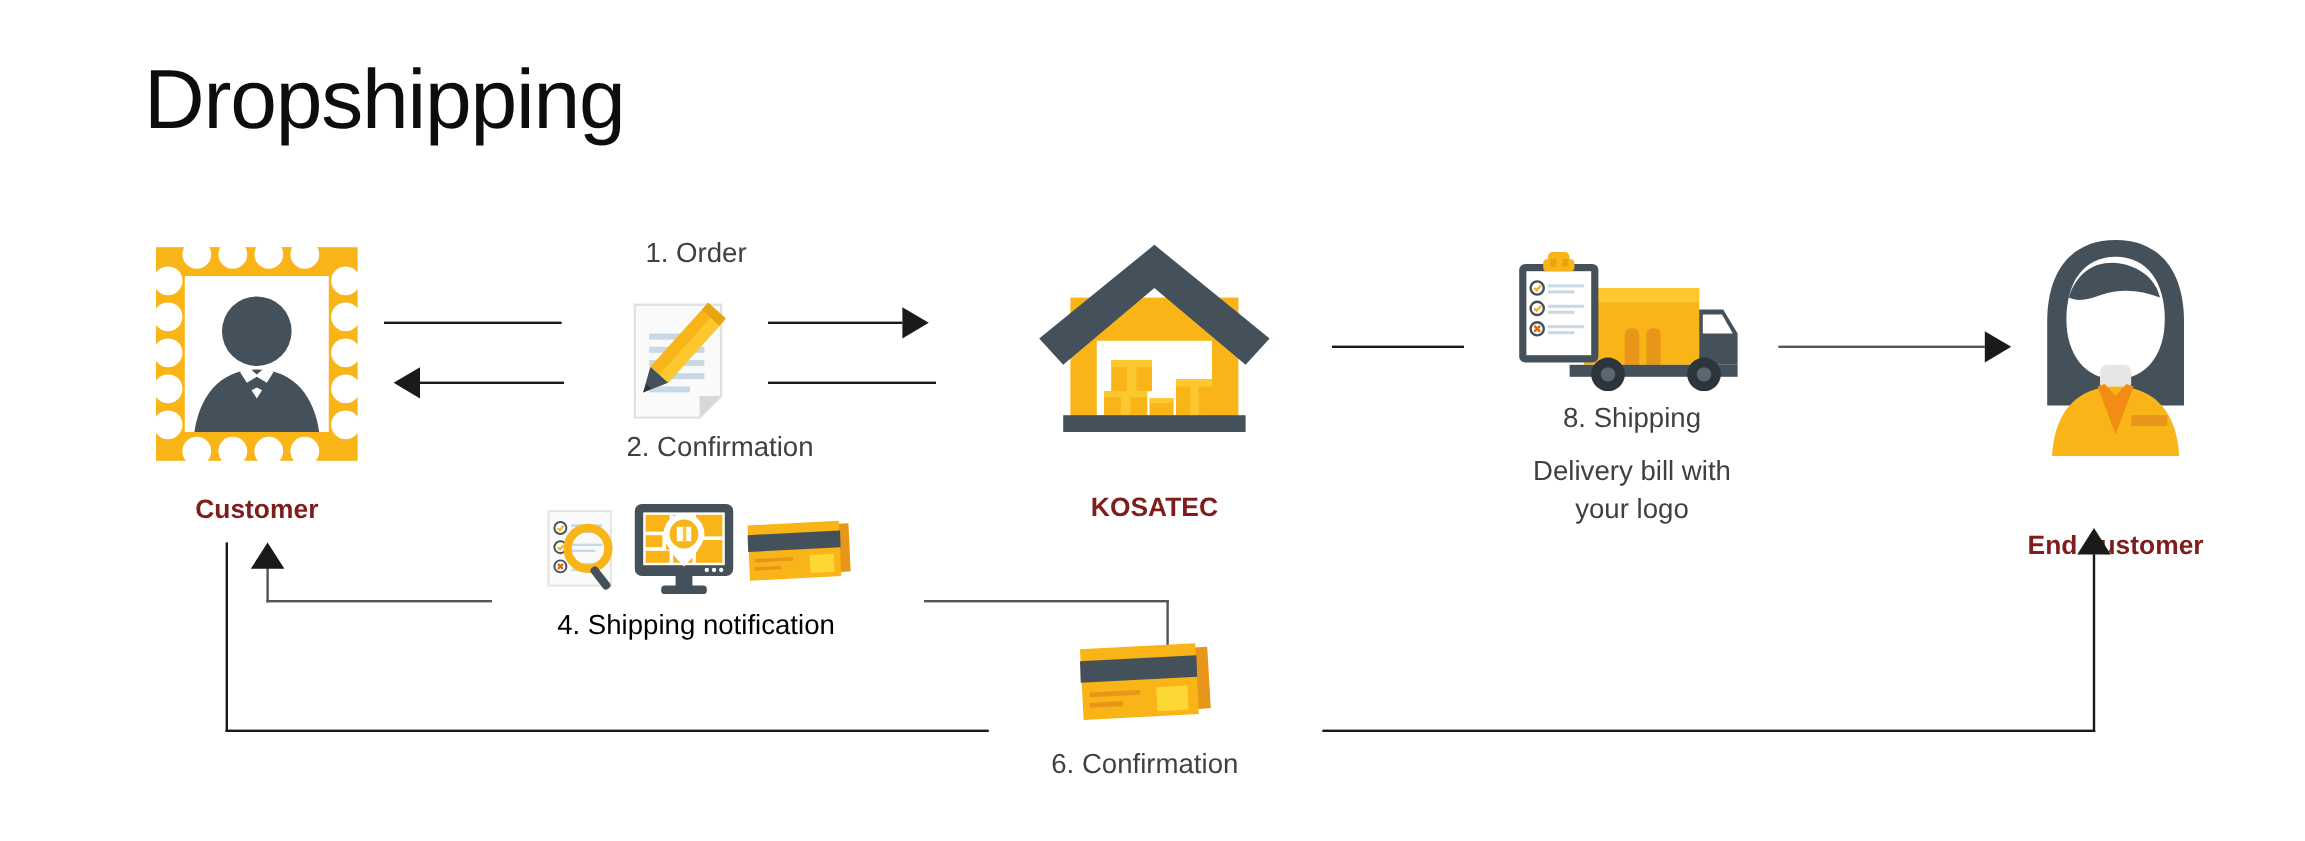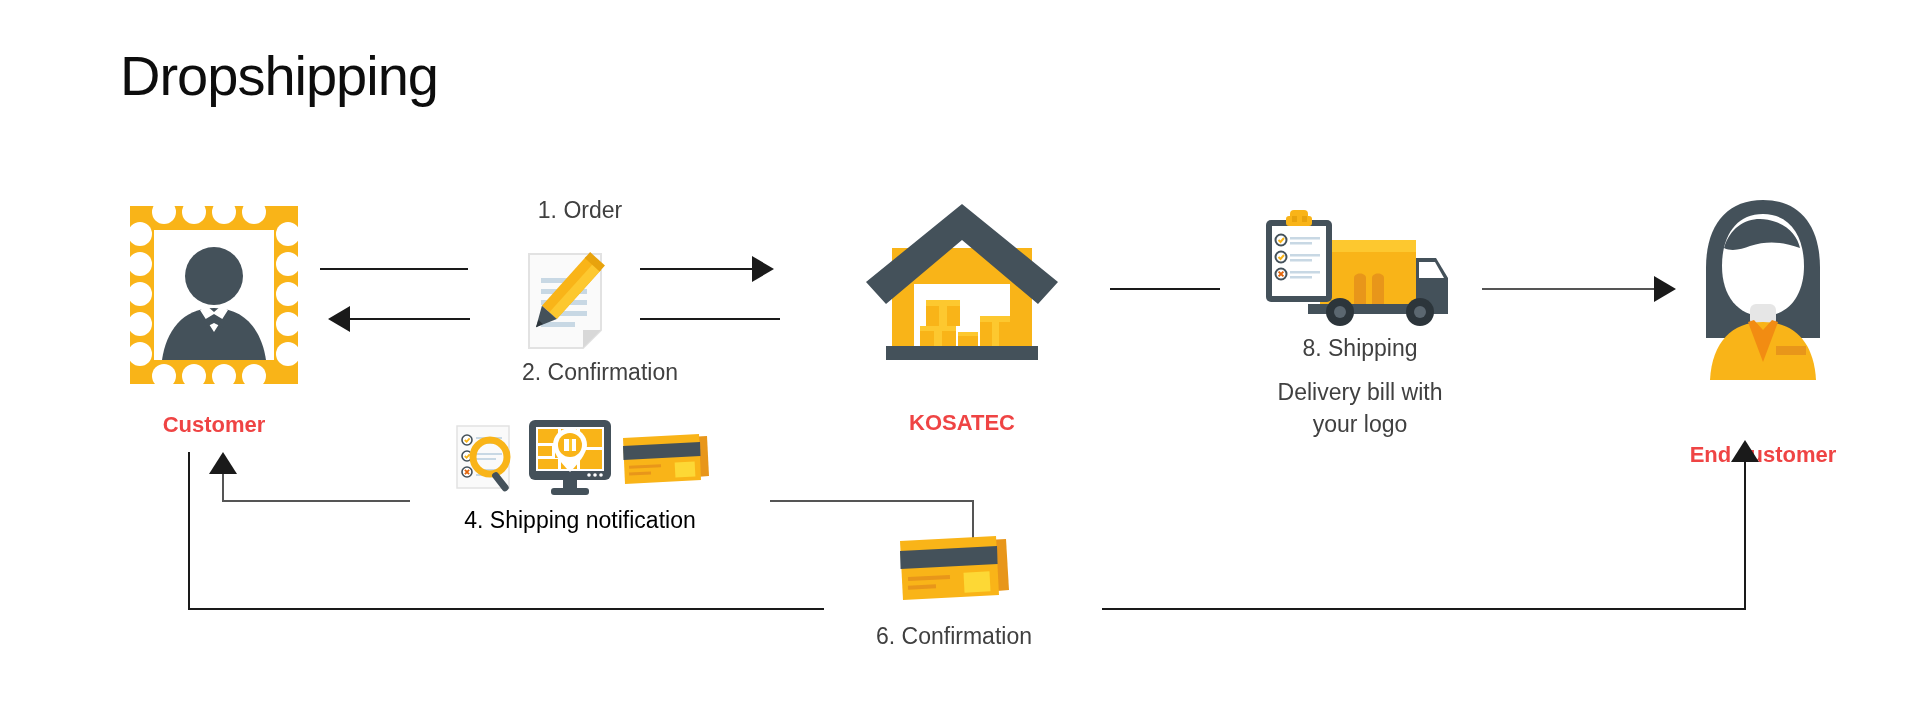--- a/index.html
+++ b/index.html
@@ -3,27 +3,27 @@
 <meta charset="utf-8">
 <style>
   html,body{margin:0;padding:0;background:#ffffff;}
   body{width:1921px;height:701px;position:relative;overflow:hidden;
        font-family:"Liberation Sans","DejaVu Sans",sans-serif;}
   .canvas{position:absolute;left:0;top:0;width:1921px;height:701px;background:#fff;}
   .abs{position:absolute;}
 
   
   #page-title{
-    left:120px; top:48px; font-size:56px; font-weight:400; color:#0d0d0d;
+    left:120px; top:48px; font-size:70px; font-weight:400; color:#0d0d0d;
     letter-spacing:-1px; line-height:1;
   }
 
   
   .node-label{
-    color:#ef4444; font-weight:700; font-size:22px; text-align:center;
+    color:#7f1d1d; font-weight:700; font-size:22px; text-align:center;
     white-space:nowrap;
   }
 
   
   .step-text{
     color:#404040; font-size:23px; text-align:center; line-height:1.22;
     white-space:nowrap;
   }
   .step-block{ color:#000000; font-size:23px; text-align:center; line-height:1.35; }
 

